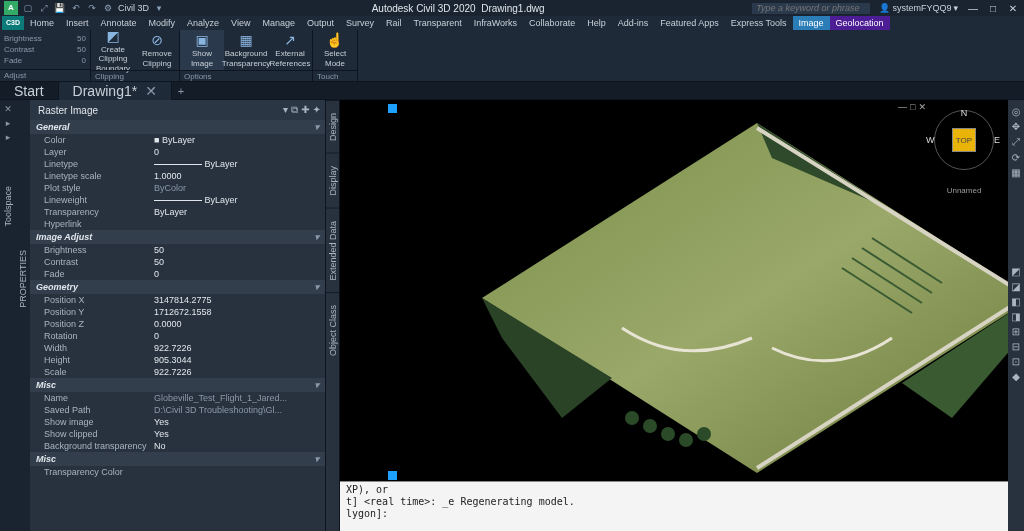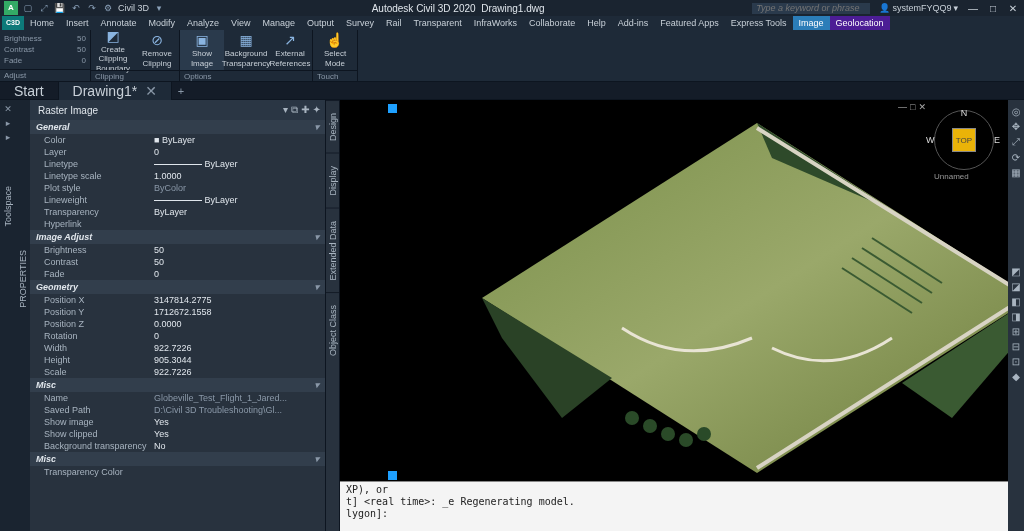--- a/index.html
+++ b/index.html
@@ -52,21 +52,21 @@
   .left-rail2 { width:14px; background:#1a2430; display:flex; flex-direction:column; align-items:center; padding-top:150px; }
   .left-rail2 .vert { writing-mode:vertical-lr; transform:rotate(180deg); color:#a8b4c0; font-size:9px;}
   .canvas-wrap { flex:1; display:flex; flex-direction:column; }
   .canvas { flex:1; background:#000; position:relative; overflow:hidden; }
   .viewcube { position:absolute; top:10px; right:14px; width:60px; height:60px; }
   .vc-ring { position:absolute; inset:0; border:1px solid #555; border-radius:50%; }
   .vc-box { position:absolute; top:18px; left:18px; width:24px; height:24px; background:#eab308; color:#444; font-size:8px; text-align:center; line-height:24px; border:1px solid #888;}
   .vc-n { position:absolute; top:-2px; left:50%; transform:translateX(-50%); color:#ddd; font-size:9px;}
   .vc-e { position:absolute; right:-6px; top:50%; transform:translateY(-50%); color:#ddd; font-size:9px;}
   .vc-w { position:absolute; left:-8px; top:50%; transform:translateY(-50%); color:#ddd; font-size:9px;}
-  .vc-label { position:absolute; top:72px; right:14px; font-size:8px; color:#999; text-align:left; width:60px;}
+  .vc-label { position:absolute; top:86px; right:14px; font-size:8px; color:#999; text-align:center; width:60px;}
   .vp-minmax { position:absolute; top:2px; right:82px; display:flex; gap:3px; color:#aaa; font-size:9px;}
   .right-rail { width:16px; background:#28323e; display:flex; flex-direction:column; align-items:center; gap:4px; padding-top:6px; color:#a8b4c0; font-size:10px;}
   .cmdline { height:50px; background:#f4f4f4; color:#222; font-size:10px; font-family:Consolas, monospace; padding:2px 6px; line-height:12px; border-top:1px solid #888;}
   .img-frame { position:absolute; left:52px; top:8px; width:630px; height:368px; }
   .grips { position:absolute; width:9px; height:9px; background:#1ea0ff; }
   .aerial { position:absolute; left:80px; top:10px; }
 </style>
 </head>
 <body>
 

